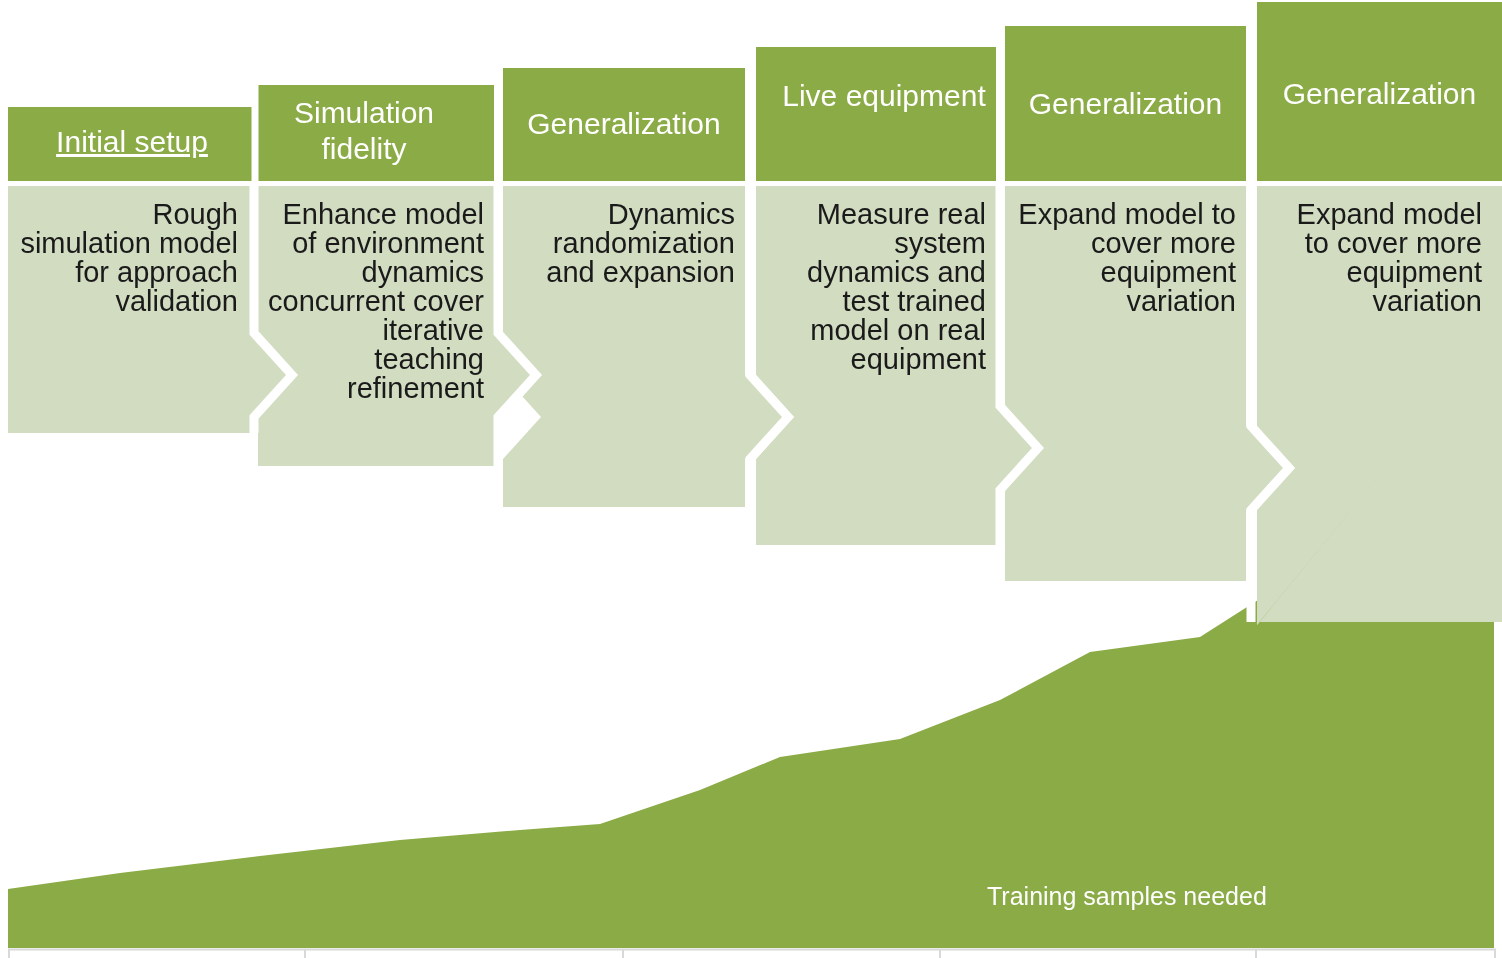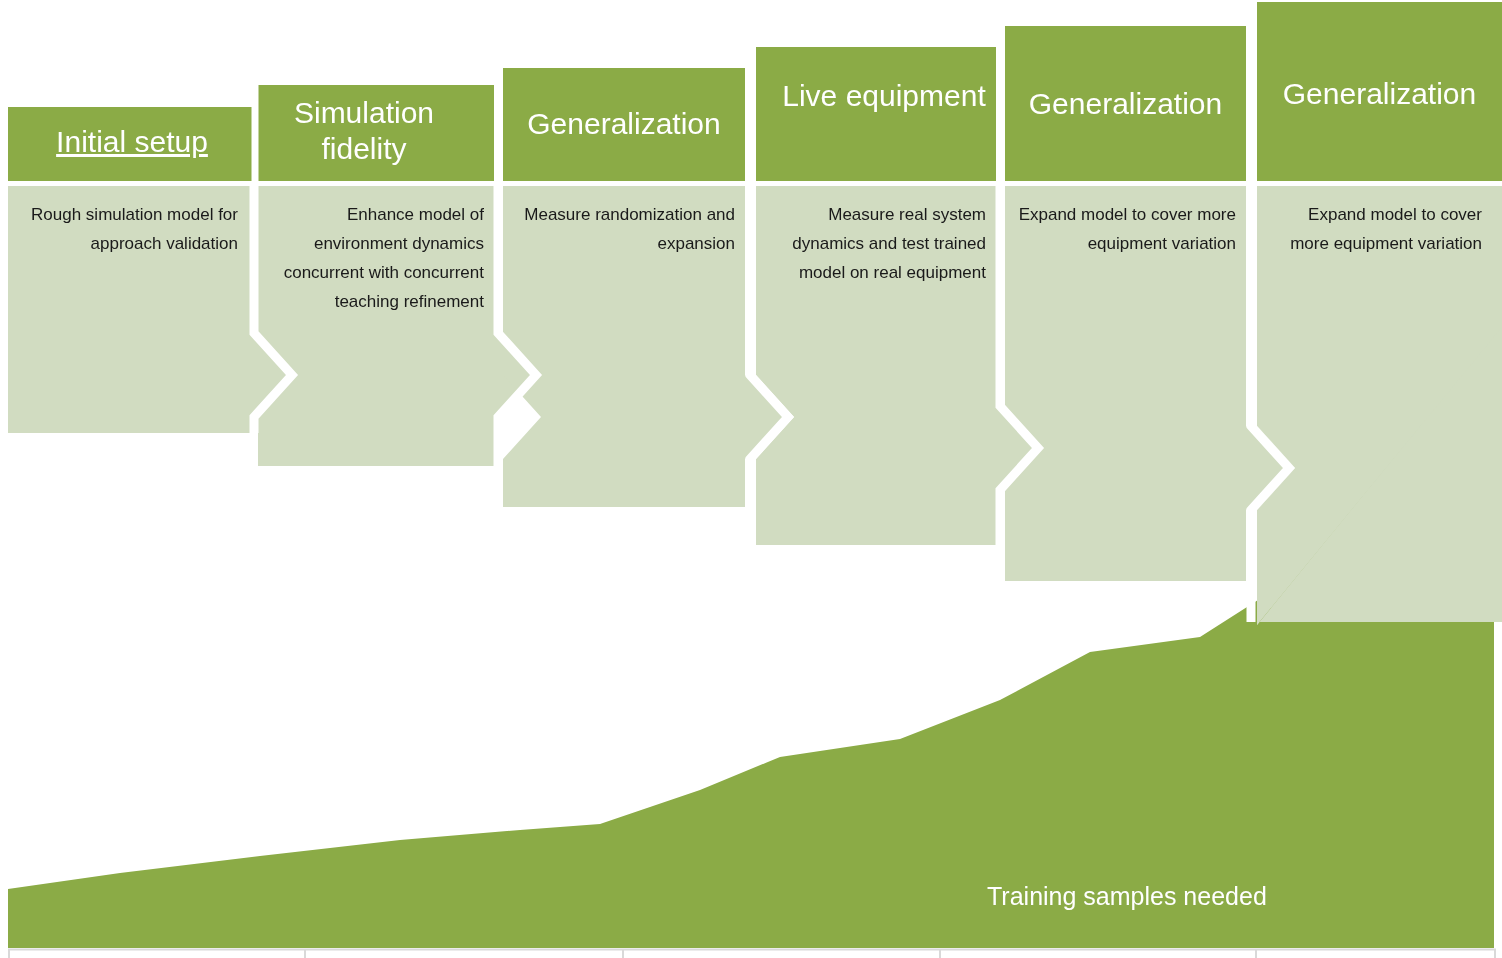--- a/index.html
+++ b/index.html
@@ -39,21 +39,21 @@
     color: #ffffff;
     font-size: 30px;
     line-height: 36px;
     text-align: center;
     font-family: "Liberation Sans", sans-serif;
     white-space: pre-line;
   }
   .col-body-text {
     position: absolute;
     color: #1a1a1a;
-    font-size: 17px;
+    font-size: 29px;
     line-height: 29px;
     text-align: right;
     font-family: "Liberation Sans", sans-serif;
   }
   .area-label {
     position: absolute;
     color: #ffffff;
     font-size: 25px;
     line-height: 38px;
     font-family: "Liberation Sans", sans-serif;
@@ -147,24 +147,24 @@
       <line x1="0" y1="183.5" x2="1502" y2="183.5" stroke-width="5"></line>
     </g>
   </svg>
 
   <div class="stage-text-layer">
 
     <div class="col-header-label" style="left:8px; top:124px; width:248px;text-decoration:underline;">Initial setup</div>
     <div class="col-body-text" style="left:18px; top:200px; width:220px;">Rough simulation model for approach validation</div>
 
     <div class="col-header-label" style="left:258px; top:95px; width:212px;">Simulation fidelity</div>
-    <div class="col-body-text" style="left:268px; top:200px; width:216px;">Enhance model of environment dynamics concurrent with concurrent teaching refinement</div>
+    <div class="col-body-text" style="left:268px; top:200px; width:216px;">Enhance model of environment dynamics concurrent cover iterative teaching refinement</div>
 
     <div class="col-header-label" style="left:503px; top:106px; width:242px;">Generalization</div>
-    <div class="col-body-text" style="left:513px; top:200px; width:222px;">Measure randomization and expansion</div>
+    <div class="col-body-text" style="left:513px; top:200px; width:222px;">Dynamics randomization and expansion</div>
 
     <div class="col-header-label" style="left:756px; top:78px; width:240px;padding-left:8px;">Live equipment</div>
     <div class="col-body-text" style="left:766px; top:200px; width:220px;">Measure real system dynamics and test trained model on real equipment</div>
 
     <div class="col-header-label" style="left:1005px; top:86px; width:241px;">Generalization</div>
     <div class="col-body-text" style="left:1015px; top:200px; width:221px;">Expand model to cover more equipment variation</div>
 
     <div class="col-header-label" style="left:1257px; top:76px; width:245px;">Generalization</div>
     <div class="col-body-text" style="left:1267px; top:200px; width:215px;">Expand model to cover more equipment variation</div>
 

